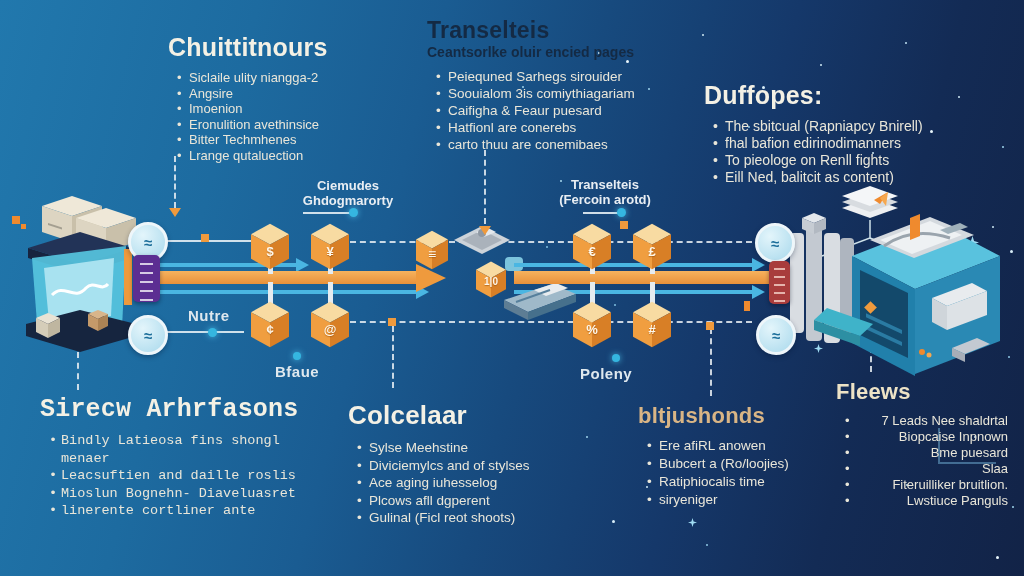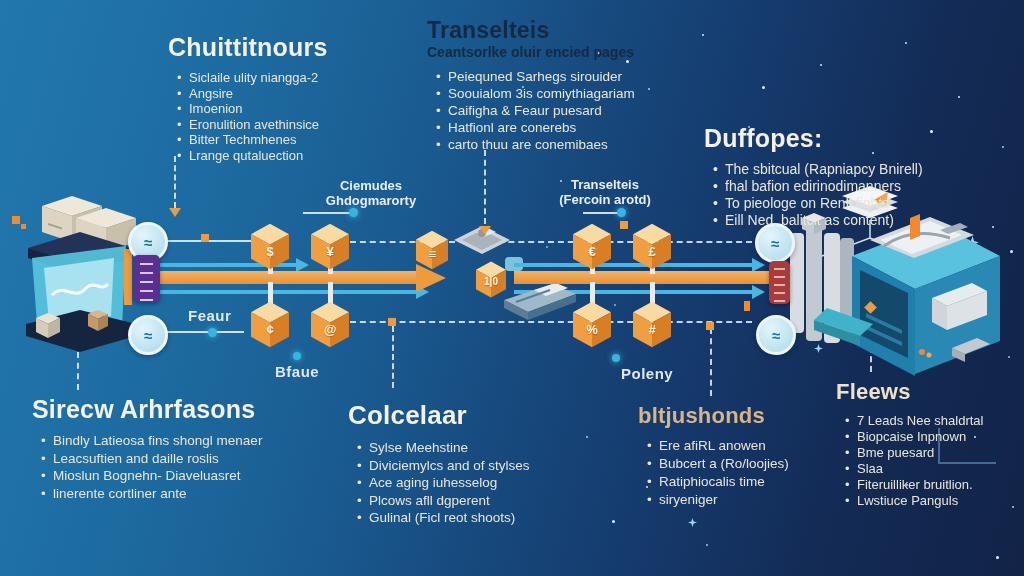--- a/index.html
+++ b/index.html
@@ -13,33 +13,33 @@
   .panel h2{margin:0 0 5px;font-weight:bold;font-size:25px;color:#f4f1e5;letter-spacing:.2px;}
   .panel ul{list-style:none;margin:8px;padding:0;font-size:13.5px;line-height:17px;}
   .panel li{padding-left:13px;position:relative;}
   .panel li::before{content:"•";position:absolute;left:1px;}
   #panel-top-left{left:168px;top:33px;width:280px;}
   #panel-top-left ul{font-size:13px;line-height:15.5px;}
   #panel-top-center{left:427px;top:17px;width:300px;}
   #panel-top-center h2{font-size:23px;color:#142a44;margin-bottom:0;}
   #panel-top-center .subtitle{margin:0 0 4px;font-size:14px;font-weight:bold;color:#142a44;}
   #panel-top-right{left:704px;top:81px;width:300px;}
-  #panel-top-right h2{font-size:25px;margin-top:43px;}
+  #panel-top-right h2{font-size:25px;}
   #panel-top-right ul{font-size:14px;}
-  #panel-bottom-left{left:32px;top:395px;width:300px;}
+  #panel-bottom-left{left:40px;top:395px;width:300px;font-family:Liberation Mono, monospace;}
   #panel-bottom-left ul{line-height:17.5px;}
   #panel-bottom-center{left:348px;top:400px;width:280px;}
   #panel-bottom-center h2{font-size:26px;}
   #panel-bottom-center ul{line-height:17.5px;}
   #panel-bottom-mid-right{left:638px;top:403px;width:190px;}
   #panel-bottom-mid-right h2{font-size:22px;color:#d9b585;}
   #panel-bottom-mid-right ul{line-height:18px;}
   #panel-bottom-right{left:836px;top:379px;width:180px;}
   #panel-bottom-right h2{font-size:22px;color:#ede3c6;}
-  #panel-bottom-right ul{font-size:13px;line-height:16px;}
+  #panel-bottom-right ul{font-size:13px;line-height:16px;text-align:right;}
   
   .stage-label{position:absolute;z-index:6;width:130px;text-align:center;color:#e9eef3;
     font-weight:bold;font-size:13px;line-height:15px;white-space:pre-line;}
   .mini-label{position:absolute;z-index:6;color:#dfe8ee;font-weight:bold;font-size:15px;letter-spacing:.5px;}
   
   .hline{position:absolute;height:0;border-top:2px solid rgba(228,238,244,.9);z-index:2;}
   .hdash{position:absolute;height:0;border-top:2px dashed rgba(234,240,245,.85);z-index:2;}
   .vdash{position:absolute;width:0;border-left:2px dashed rgba(234,240,245,.85);z-index:2;}
   .arrow-orange{position:absolute;height:13px;background:linear-gradient(#f6b25e,#e8913a);z-index:3;}
   .ah-orange{position:absolute;width:0;height:0;border-left:30px solid #ef9a3d;
@@ -314,27 +314,27 @@
     </div>
   <div class="node-circle" style="left:755px;top:223px;">
       <span>≈</span>
     </div>
   <div class="node-circle" style="left:756px;top:315px;">
       <span>≈</span>
     </div>
   <div class="chip" id="purple-chip"></div>
   <div class="chip" id="red-chip"></div>
 
-  <div class="stage-label" style="left:306px;top:178px;">Ciemudes
+  <div class="stage-label" style="left:283px;top:178px;">Ciemudes
 Ghdogmarorty</div>
   <div class="stage-label" style="left:540px;top:177px;">Transelteis
 (Fercoin arotd)</div>
-  <div class="mini-label" style="left:188px;top:307px;">Feaur</div>
+  <div class="mini-label" style="left:188px;top:307px;">Nutre</div>
   <div class="mini-label" style="left:275px;top:363px;">Bfaue</div>
-  <div class="mini-label" style="left:621px;top:365px;">Poleny</div>
+  <div class="mini-label" style="left:580px;top:365px;">Poleny</div>
 
   <div class="panel" id="panel-top-left">
     <h2>Chuittitnours</h2>
     <ul>
       <li>Siclaile ulity niangga-2</li>
       <li>Angsire</li>
       <li>Imoenion</li>
       <li>Eronulition avethinsice</li>
       <li>Bitter Techmhenes</li>
       <li>Lrange qutaluection</li>

